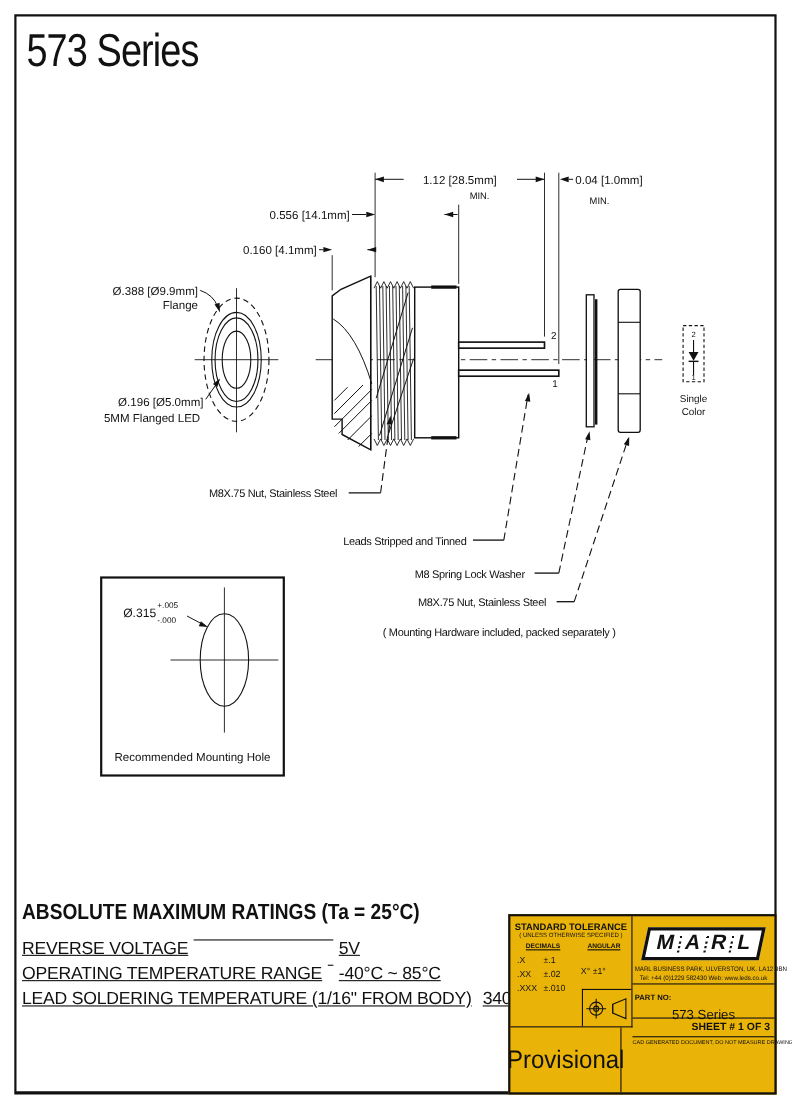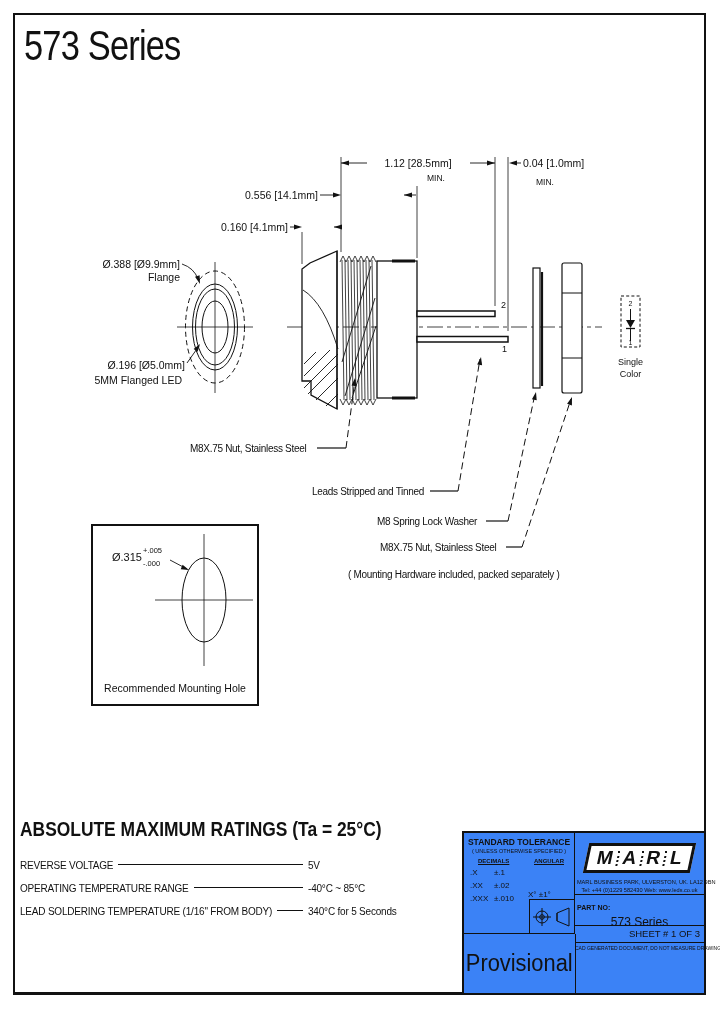--- a/index.html
+++ b/index.html
@@ -8,57 +8,57 @@
   .page-border{position:absolute;inset:13px 14px 17px 13px;border:2px solid #111;border-bottom-width:3px;}
   .doc-title{position:absolute;left:24px;top:22px;font-size:42px;font-weight:400;letter-spacing:-1px;
              transform:scaleX(.82);transform-origin:left top;white-space:nowrap;}
   svg.draw{position:absolute;left:0;top:0;}
   svg .t{font-family:"Liberation Sans",sans-serif;fill:#111;stroke:none;}
   
   .ratings{position:absolute;left:20px;top:818px;width:426px;}
   .ratings h2{margin:0;font-size:20px;font-weight:700;white-space:nowrap;
               transform:scaleX(.87);transform-origin:left top;}
   .ratings .rows{margin-top:13px;}
-  .rating-row{display:flex;align-items:center;height:23px;font-size:10px;letter-spacing:-.2px;}
+  .rating-row{display:flex;align-items:flex-start;height:23px;font-size:16px;letter-spacing:-.2px;text-decoration:underline;}
   .rating-row .lbl{white-space:nowrap;}
   .rating-row .leader{flex:1;border-bottom:1.5px solid #111;margin:0 5px 3px 5px;}
   .rating-row .val{flex:0 0 138px;white-space:nowrap;}
   
   .tblock{position:absolute;right:14px;bottom:17px;width:244px;height:164px;border:2px solid #111;
-          box-sizing:border-box;background:#3b82f6;}
+          box-sizing:border-box;background:#eab308;}
   .tblock *{box-sizing:border-box;}
   .tol{position:absolute;left:0;top:0;width:111px;height:101px;border-right:1.5px solid #111;
        border-bottom:1.5px solid #111;padding-top:4px;}
   .tol .hd{text-align:center;font-size:8.5px;font-weight:700;}
   .tol .sub{text-align:center;font-size:5.5px;margin-top:1px;}
   .tol .cols{display:flex;justify-content:space-between;padding:0 10px 0 14px;margin-top:4px;
              font-size:6px;font-weight:700;}
   .tol .cols span{text-decoration:underline;}
   .tol .trow{display:flex;padding-left:6px;font-size:8px;margin-top:4px;}
   .tol .trow .d{width:24px;}
-  .tol .ang{position:absolute;left:64px;top:45px;font-size:8px;margin-top:12px;}
+  .tol .ang{position:absolute;left:64px;top:45px;font-size:8px;}
   .projcell{position:absolute;right:0;bottom:0;width:45px;height:34px;border-left:1.5px solid #111;
             border-top:1.5px solid #111;display:flex;align-items:center;justify-content:center;}
-  .prov{position:absolute;left:0;top:101px;width:112px;height:59px;border-right:1.5px solid #111;
+  .prov{position:absolute;left:0;top:101px;width:101px;height:59px;border-right:1.5px solid #111;
         display:flex;align-items:center;justify-content:center;}
   .prov span{font-size:23px;transform:scaleX(.95);white-space:nowrap;}
   .tbright{position:absolute;left:111px;top:0;width:129px;height:160px;}
   .logo-wrap{height:46px;display:flex;align-items:center;justify-content:center;padding-top:4px;}
   .marl-logo{display:inline-flex;align-items:center;border:3px solid #111;padding:1px 8px;
              transform:skewX(-12deg);background:#fff;}
   .marl-logo .ltr{font-size:19px;font-weight:700;line-height:22px;}
   .marl-logo .sep{width:0;border-left:2px dotted #111;height:15px;margin:0 4px;}
   .addr{font-size:5.8px;text-align:center;line-height:7.5px;white-space:nowrap;transform:scaleX(.97);transform-origin:center top;}
   .tb-title{border-top:1.5px solid #111;height:31px;margin-top:5px;padding:1px 2px;}
   .tb-part{border-top:1.5px solid #111;height:31px;padding:1px 2px;}
   .mini-lbl{font-size:7px;font-weight:700;}
   .tb-title .v{font-size:10px;padding-left:8px;display:inline-block;transform:scaleX(.86);
                transform-origin:left top;white-space:nowrap;}
   .tb-part .v{display:block;text-align:center;font-size:12px;margin-top:1px;}
-  .tb-sheet{border-top:1.5px solid #111;height:17px;text-align:right;font-size:9.5px;font-weight:400;
+  .tb-sheet{border-top:1.5px solid #111;height:17px;text-align:right;font-size:9.5px;font-weight:700;
             padding:2px 4px 0 0;}
   .tb-note{border-top:1.5px solid #111;height:12px;font-size:5px;text-align:center;padding-top:2px;
            white-space:nowrap;transform-origin:center top;}
 </style>
 </head>
 <body>
 
 <div class="page-border"></div>
 <div class="doc-title">573 Series</div>
 

